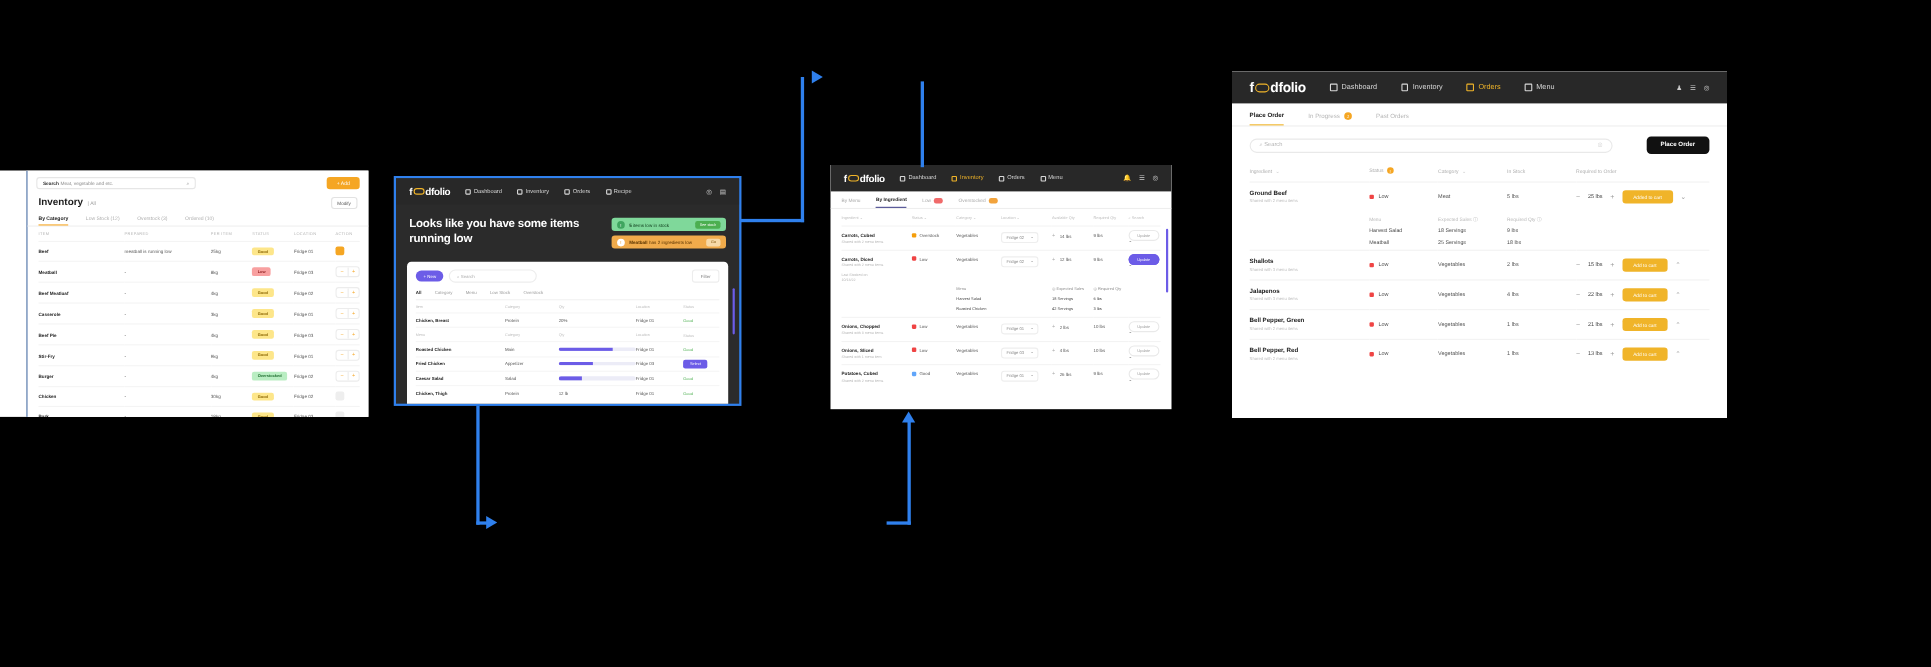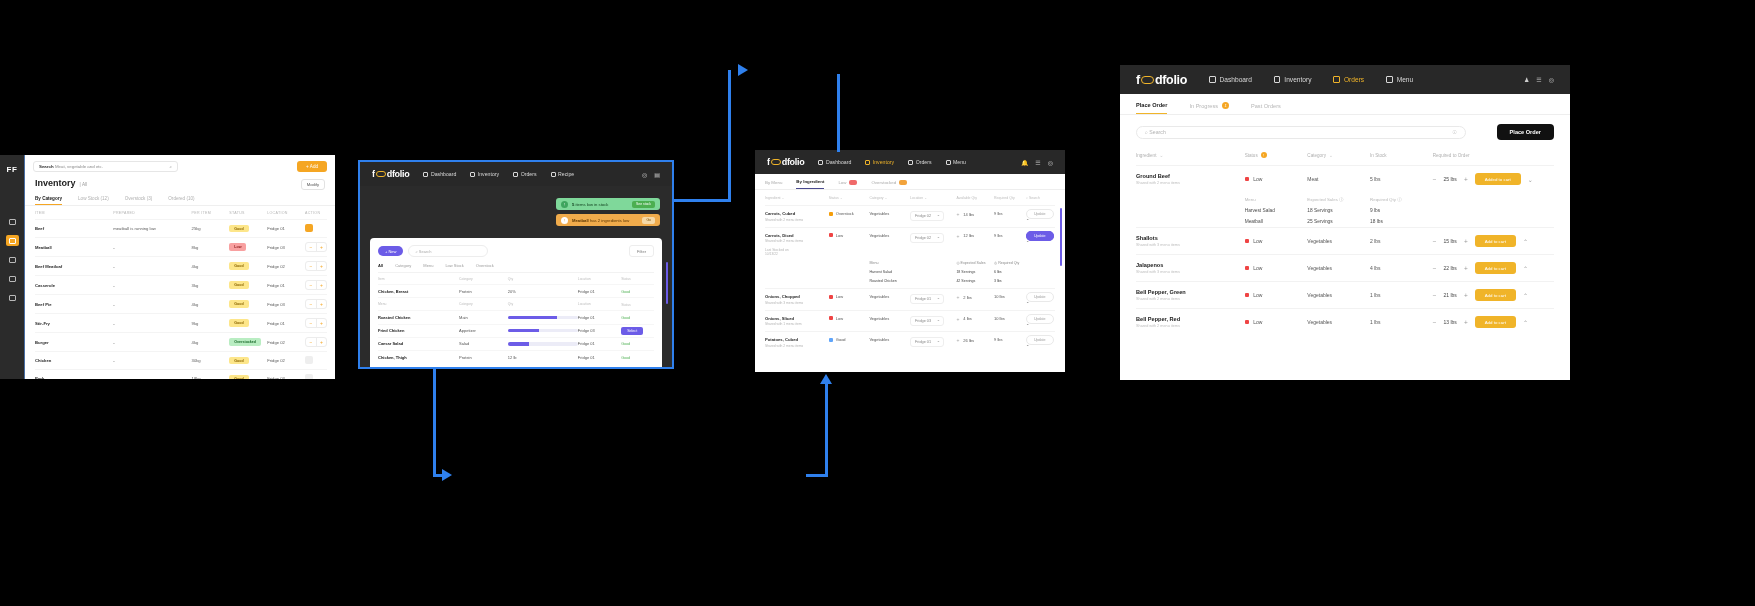--- a/index.html
+++ b/index.html
@@ -140,40 +140,20 @@
   #p4 .subline td { border-top: none; font-size: 4.8px; color: #4a4a4a; padding: 3px 0; }
 
   
   .conn { position: absolute; background: #2f80ed; }
   .arrow { position: absolute; width: 0; height: 0; }
 </style>
 </head>
 <body>
 
 <div class="panel" id="p1">
-  <div class="side">
-    <div class="ff">FF</div>
-    <div class="grp">
-      <div class="sicon">
-          <i></i>
-        </div>
-      <div class="sicon on">
-          <i></i>
-        </div>
-      <div class="sicon">
-          <i></i>
-        </div>
-      <div class="sicon">
-          <i></i>
-        </div>
-      <div class="sicon">
-          <i></i>
-        </div>
-    </div>
-  </div>
   <div class="body">
     <div class="topbar">
       <div class="search">
         <span><b>Search</b>
         <span>Meat, vegetable and etc.</span></span>
         <span>⌕</span>
       </div>
       <div class="addbtn">+ Add</div>
     </div>
     <div class="titlerow">
@@ -312,20 +292,21 @@
     <span class="nav-item">
         <i class="nav-ico"></i>
         <span>Recipe</span>
       </span>
     <span class="nav-right">
       <span>◎</span>
       <span>▤</span>
     </span>
   </div>
   <div class="hero">
+    <h2>Looks like you have some items running low</h2>
     <div class="alerts">
       <div class="alert green">
         <span class="dot">!</span>
         <span><b>5</b><span> items low in stock</span></span>
         <span class="cta">See stock</span>
       </div>
       <div class="alert amber">
         <span class="dot">!</span>
         <span><b>Meatball</b><span> has 2 ingredients low</span></span>
         <span class="cta">Go</span>

